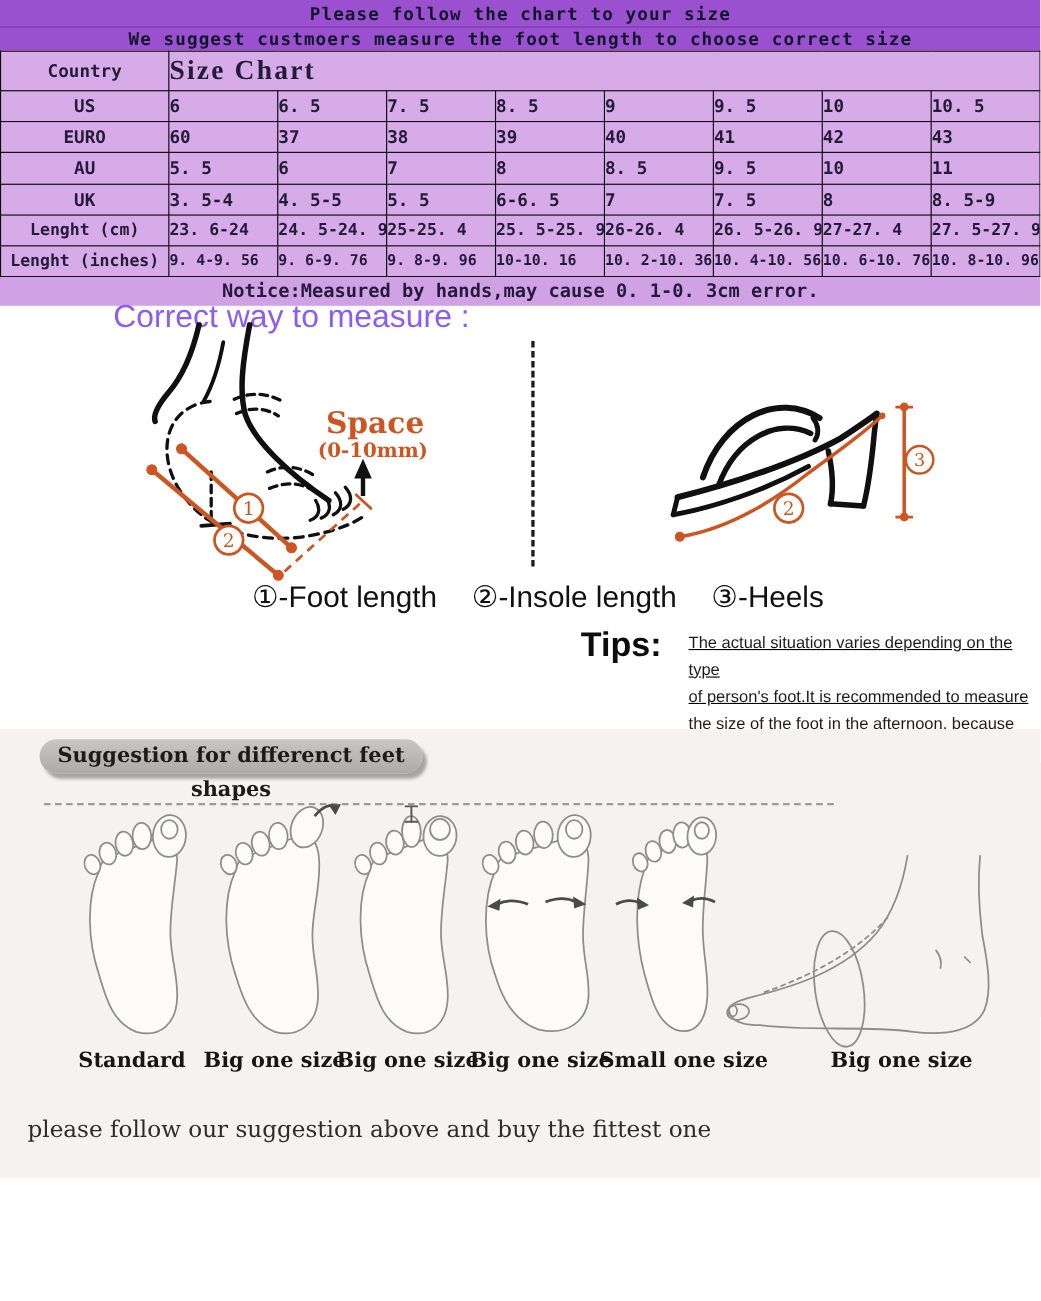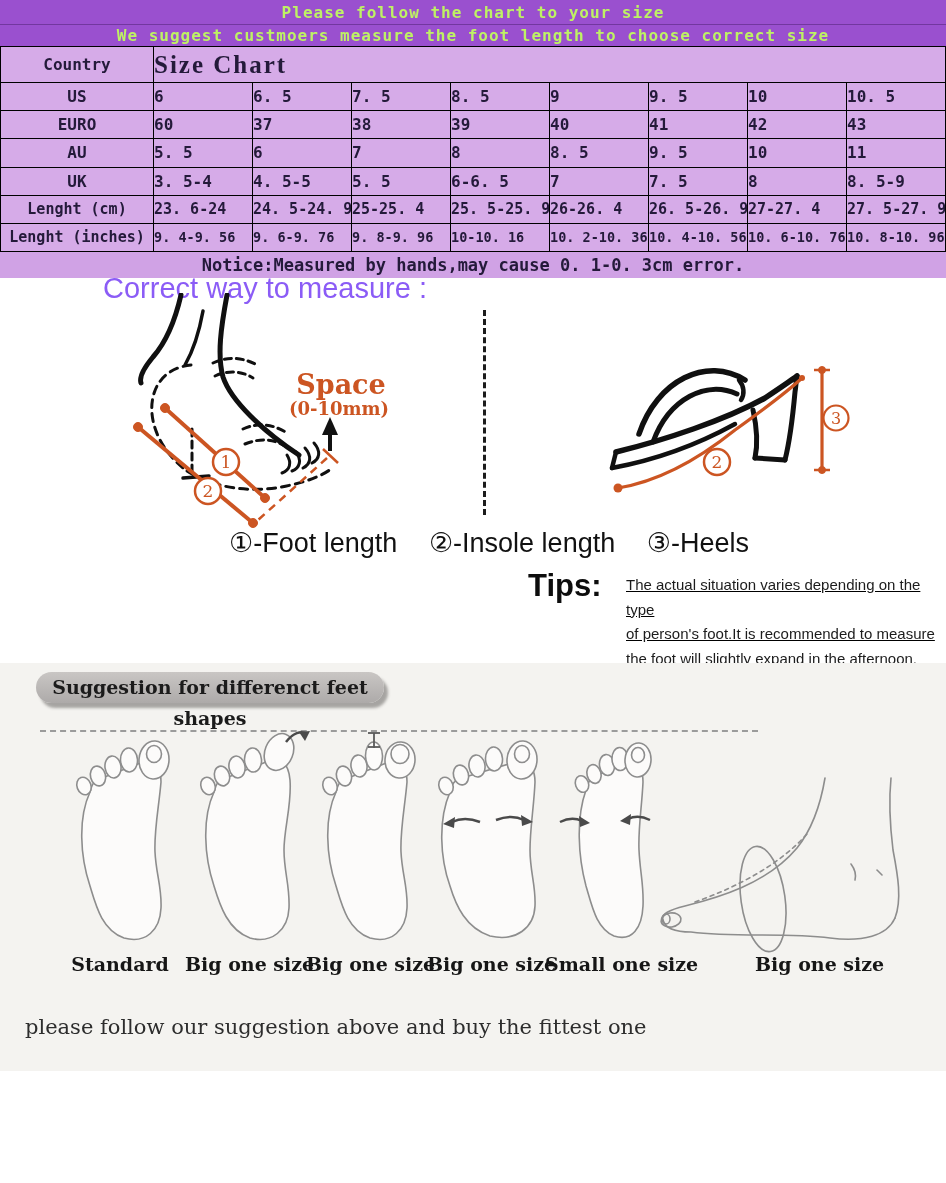--- a/index.html
+++ b/index.html
@@ -2,21 +2,21 @@
 <html><head>
 <meta charset="utf-8">
 <style>
   html,body{margin:0;padding:0;background:#fff;}
   #page{position:relative;width:946px;height:1183px;background:#ffffff;overflow:hidden;
         font-family:"Liberation Sans",sans-serif;}
 
   
   .band{position:absolute;left:0;top:0;width:946px;height:46px;background:#9a50cf;}
   .band-line{width:100%;text-align:center;font-family:"DejaVu Sans Mono",monospace;
-             font-weight:bold;font-size:16px;color:#bef264;letter-spacing:1px;}
+             font-weight:bold;font-size:16px;color:#0f172a;letter-spacing:1px;}
   .band-line1{height:24px;line-height:25px;border-bottom:1px solid rgba(40,10,70,.35);}
   .band-line2{height:21px;line-height:21px;}
 
   
   table.size-table{position:absolute;left:0;top:46px;width:946px;height:206px;
                    border-collapse:collapse;table-layout:fixed;background:#d6abe8;}
   table.size-table th,table.size-table td{border:1.6px solid #000;
       font-family:"DejaVu Sans Mono",monospace;font-weight:bold;color:#241a3a;
       white-space:nowrap;overflow:hidden;padding:0;}
   table.size-table tr{height:28px;}
@@ -238,20 +238,21 @@
   <div class="legend">
     <span>①-Foot length</span>
     <span>②-Insole length</span>
     <span>③-Heels</span>
   </div>
 
   <div class="tips-label">Tips:</div>
   <div class="tips-lines">
     <div class="tips-line">The actual situation varies depending on the type</div>
     <div class="tips-line">of person's foot.It is recommended to measure</div>
+    <div class="tips-line">the size of the foot in the afternoon, because</div>
     <div class="tips-line">the foot will slightly expand in the afternoon,</div>
     <div class="tips-line">and the measured data is more accurate.</div>
     <div class="tips-line">as shown in the figure</div>
   </div>
 
   <div class="gray-section">
     <div class="pill">Suggestion for differenct feet shapes</div>
     <div class="feet-dash"></div>
 
     <svg class="foot-svg" style="left:62px;top:71px" width="118" height="215" viewBox="0 0 118 215">

